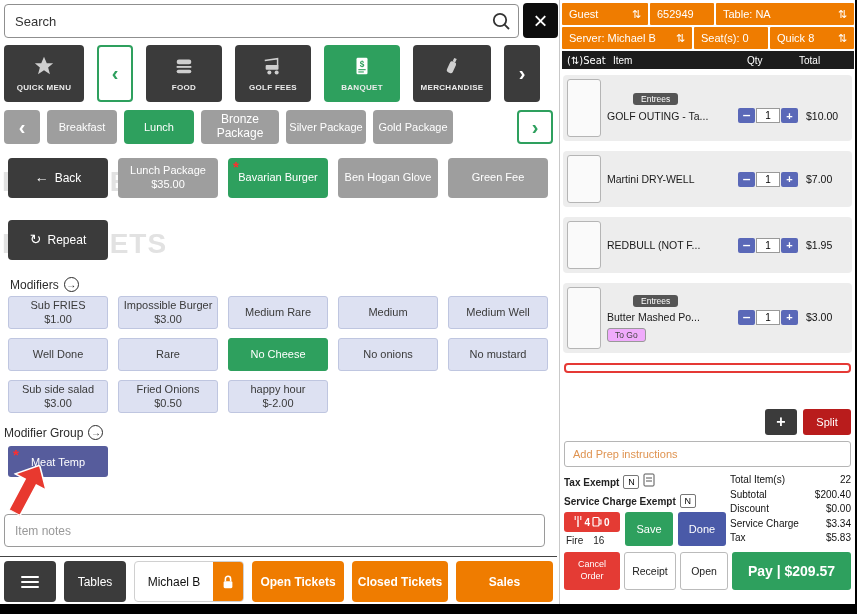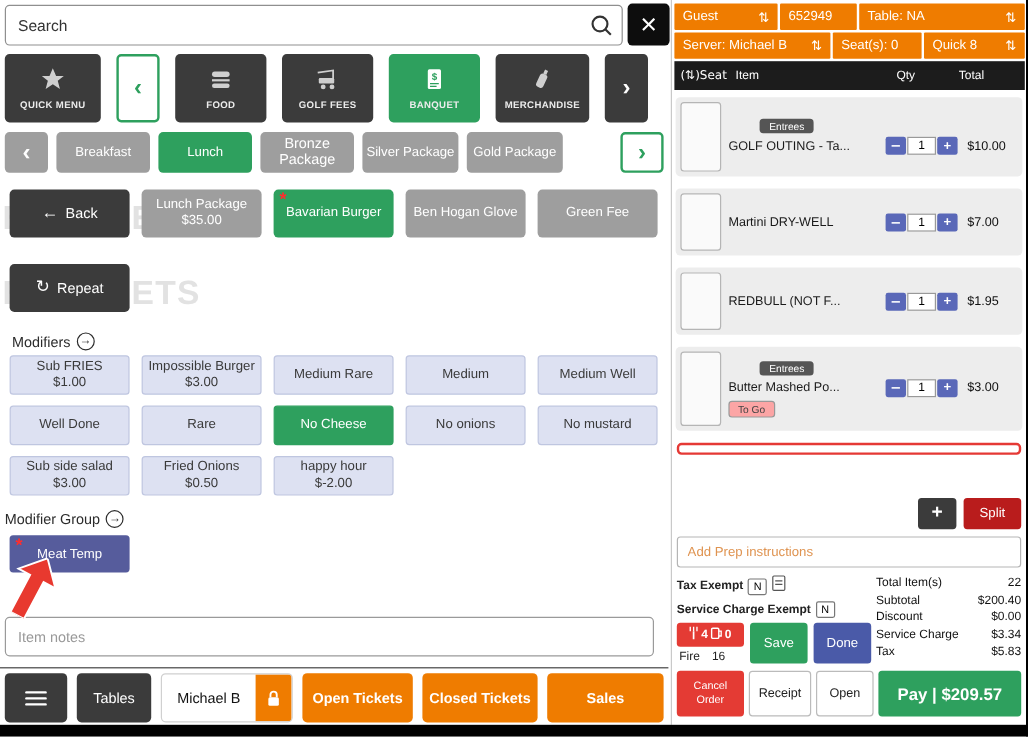--- a/index.html
+++ b/index.html
@@ -22,21 +22,21 @@
   .cat-label { font-size:8px; color:#ececec; font-weight:bold; letter-spacing:.3px; text-align:center; }
   .w-quick{width:80px;} .w-food{width:76px;} .w-golf{width:76px;} .w-banq{width:76px;} .w-merch{width:78px;}
   .chev { width:36px; display:flex; align-items:center; justify-content:center; border:none; border-radius:4px; font-size:20px; font-weight:bold; }
   .chev.outline { background:#fff; border:2px solid #2ea05e; color:#2ea05e; }
   .chev.dark { background:#3b3b3b; color:#fff; }
   .chev.gray { background:#9e9e9e; color:#fff; }
 
   .subcat-row { position:absolute; left:4px; top:110px; width:549px; height:34px; display:flex; gap:7px; }
   .sub { border:none; border-radius:4px; color:#fff; background:#9e9e9e; font-size:11px; line-height:1.15; padding:0 2px; }
   .sub.green { background:#2ea05e; }
-  .sub.w70{width:78px;} .sub.wrap{width:78px; font-size:12px;} .sub.one{width:80px; white-space:nowrap;}
+  .sub.w70{width:70px;} .sub.wrap{width:78px; font-size:12px;} .sub.one{width:80px; white-space:nowrap;}
   .ml-auto { margin-left:auto; }
 
   .watermark { position:absolute; left:2px; color:#e2e2e2; font-size:28px; font-weight:bold; letter-spacing:1px; z-index:0; }
   #wm1 { top:166px; } #wm2 { top:228px; }
 
   .menu-grid { position:absolute; left:8px; top:158px; display:grid; grid-template-columns:repeat(5,100px); column-gap:10px; row-gap:22px; z-index:1; }
   .mi { height:40px; border:none; border-radius:4px; font-size:11px; color:#fff; display:flex; flex-direction:column; align-items:center; justify-content:center; line-height:1.25; position:relative; padding:2px; }
   .mi.dark { background:#3b3b3b; flex-direction:row; gap:6px; font-size:12px; }
   .mi.gray { background:#9e9e9e; }
   .mi.green { background:#2ea05e; }
@@ -76,36 +76,36 @@
 
   
   .right { position:absolute; left:559px; top:0; width:296px; height:604px; border-left:1px solid #c9c9c9; background:#fff; }
   .rheader { margin:3px 1px 0 2px; display:flex; flex-direction:column; gap:2px; }
   .hrow { display:flex; gap:2px; height:22px; }
   .hcell { background:#ef7c00; color:#fff; font-size:11px; display:flex; align-items:center; justify-content:space-between; padding:0 7px; border-radius:1px; }
   .hc-guest{width:86px;} .hc-num{width:64px; justify-content:flex-start;} .hc-table{flex:1;}
   .hc-server{width:130px;} .hc-seats{width:74px; justify-content:flex-start;} .hc-reg{flex:1;}
   .sort { font-size:11px; font-family:"DejaVu Sans",sans-serif; }
 
-  .colhead { margin:2px 1px 0 2px; background:#1c1c1c; color:#fff; font-size:10px; height:24px; display:flex; align-items:center; padding:8px 5px; }
+  .colhead { margin:2px 1px 0 2px; background:#1c1c1c; color:#fff; font-size:10px; height:18px; display:flex; align-items:center; padding:8px 5px; }
   .c-seat{width:46px;} .c-item{flex:1;} .c-qty{width:52px;margin-left:38px;} .c-total{width:50px;}
 
   .tlist { height:338px; overflow:hidden; padding:6px 3px 0; }
   .tcard { display:flex; background:#ededed; border-radius:4px; padding:4px; margin-bottom:10px; gap:6px; }
   .tcard.h66{min-height:66px;} .tcard.h56{min-height:56px;} .tcard.h70{min-height:70px;}
   .seatbox { width:34px; align-self:stretch; background:#fafafa; border:1px solid #b5b5b5; border-radius:3px; }
   .tmain { flex:1; display:flex; flex-direction:column; justify-content:center; gap:3px; min-width:0; }
   .badge { background:#555; color:#fff; font-size:8.5px; padding:1px 8px; border-radius:3px; align-self:flex-start; margin-left:26px; }
   .trow { display:flex; align-items:center; gap:4px; }
   .tname { flex:1; font-size:10.5px; color:#1a1a1a; white-space:nowrap; overflow:hidden; }
   .stepper { display:flex; align-items:center; }
   .sbtn { width:17px; height:15px; background:#5a68b8; color:#fff; border:none; font-size:11px; font-weight:bold; display:flex; align-items:center; justify-content:center; border-radius:2px; padding:0; }
   .sval { width:24px; height:15px; background:#fff; border:1px solid #999; font-size:10px; display:flex; align-items:center; justify-content:center; margin:0 1px; }
   .tprice { width:46px; font-size:10.5px; color:#111; padding-left:4px; }
-  .togo { align-self:flex-start; border:1px solid #999; border-radius:3px; font-size:8.5px; color:#444; padding:1px 7px; background:#fca5a5; }
+  .togo { align-self:flex-start; border:1px solid #999; border-radius:3px; font-size:8.5px; color:#444; padding:1px 7px; background:#f0abfc; }
   .partial-item { border:2px solid #e53935; border-radius:4px; height:10px; margin:0 1px; background:#fff; }
 
   .splitrow { height:30px; display:flex; justify-content:flex-end; align-items:center; gap:6px; padding:0 4px; }
   .addbtn { width:32px; height:26px; background:#3b3b3b; color:#fff; border:none; border-radius:3px; font-size:16px; font-weight:bold; }
   .splitbtn { width:48px; height:26px; background:#b91c1c; color:#fff; border:none; border-radius:3px; font-size:11px; }
 
   .prep { display:block; margin:4px 4px 2px; height:26px; width:calc(100% - 8px); border:1px solid #b5b5b5; border-radius:3px; padding:0 8px; font-size:11px; }
   .prep::placeholder { color:#df9350; }
 
   .totals { display:flex; padding:4px 4px 0; gap:4px; }

